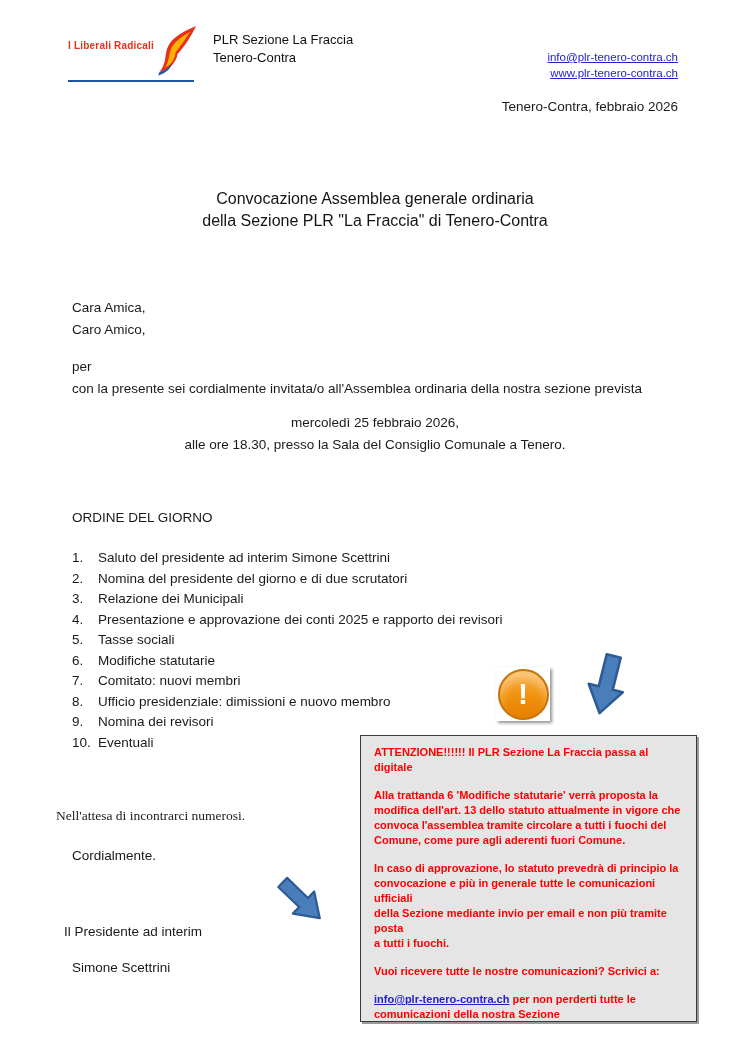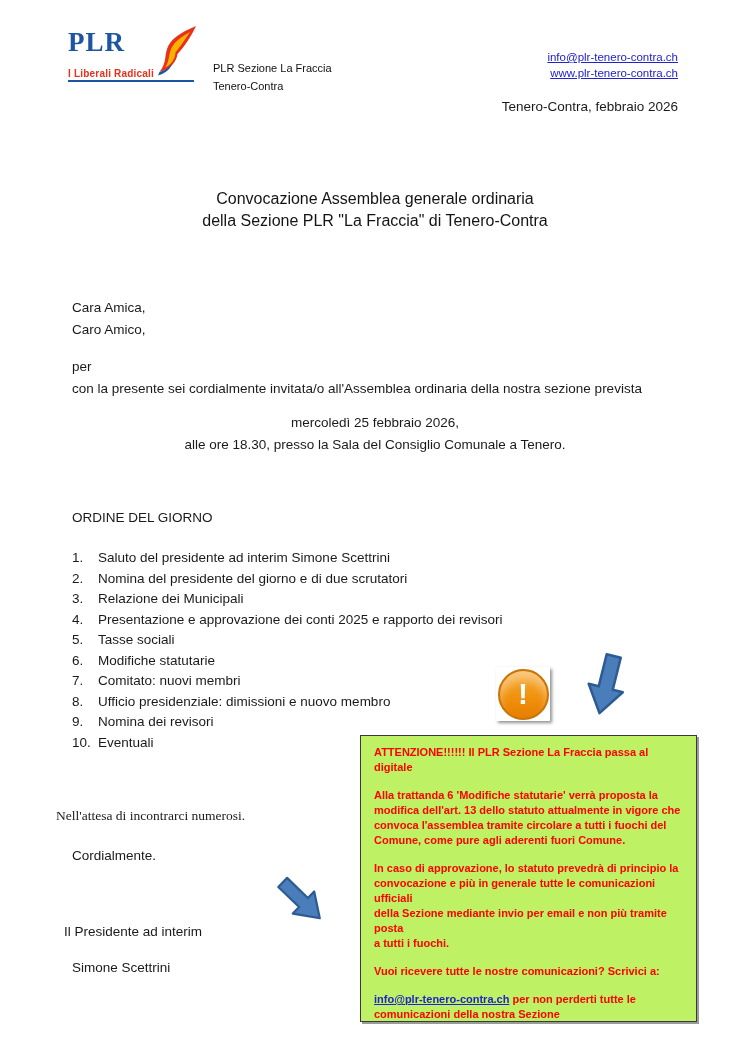--- a/index.html
+++ b/index.html
@@ -13,21 +13,21 @@
   .logo{left:68px;top:28px;width:126px;height:54px;}
   .logo-plr{
     font-family:"Liberation Serif",serif;font-weight:bold;font-size:27px;
     color:#1e55a3;letter-spacing:1px;line-height:28px;
   }
   .logo-sub{font-size:10px;font-weight:bold;color:#e8301a;margin-top:12px;letter-spacing:0.2px;}
   .logo-rule{position:absolute;left:0;right:0;bottom:0;height:2px;background:#1e55a3;}
   .logo-flame{position:absolute;right:-4px;top:-3px;z-index:2;}
 
   
-  .org{left:213px;top:31px;font-size:11px;line-height:18px;color:#111;margin-top:28px;}
+  .org{left:213px;top:31px;font-size:13px;line-height:18px;color:#111;}
   .links{right:72px;top:49px;text-align:right;font-size:11.5px;line-height:16px;}
   .links a{color:#2222cc;text-decoration:underline;display:block;}
   .dateline{right:72px;top:99px;font-size:13.5px;}
 
   
   .title{left:0;right:0;top:188px;text-align:center;font-size:16px;line-height:22px;color:#141414;}
 
   
   .bodytext{font-size:13.5px;line-height:22px;}
   .salutation{left:72px;top:297px;}
@@ -59,35 +59,34 @@
     color:#fff;font-weight:900;font-size:30px;line-height:30px;
   }
 
   
   .arrow1{left:585px;top:653px;transform:rotate(14deg);}
   .arrow2{left:284px;top:872px;transform:rotate(-46deg);}
 
   
   .notice{
     left:360px;top:735px;width:337px;height:287px;box-sizing:border-box;
-    background:#bef264;border:1px solid #3a3a3a;
+    background:#e5e5e5;border:1px solid #3a3a3a;
     box-shadow:2px 2px 0 #9a9a9a;
     padding:9px 13px;
     color:#ff0000;font-weight:bold;font-size:11px;line-height:15px;
   }
   .notice p{margin:0 0 13px 0;}
   .notice a{color:#2222cc;text-decoration:underline;}
 </style>
 </head>
 <body>
 
 <div class="page">
 
   <div class="abs logo">
-    <div class="logo-plr">PLR</div>
     <div class="logo-sub">I Liberali Radicali</div>
     <div class="logo-rule"></div>
     <span class="logo-flame">
       <svg width="58" height="54" viewBox="0 0 58 54">
         <path d="M56 1 C39 8 30 15 27 24 C24.5 32 26.5 38 19.5 47 C30 44.5 36.5 37 37.5 29 C44 22 51 12 56 1 Z" fill="#e8301a"></path>
         <path d="M50 7 C39 13 32.5 19 30.5 25.5 C28.5 31.5 29.5 36 25 42.5 C32 39.5 35 33.5 35.5 27.5 C40 21.5 46 13.5 50 7 Z" fill="#f9b200"></path>
         <path d="M19.5 47 C26 45 30.5 41.5 32.5 37.5 C31 43.5 26.5 48 18 50.5 Z" fill="#1e55a3"></path>
       </svg>
     </span>
   </div>

